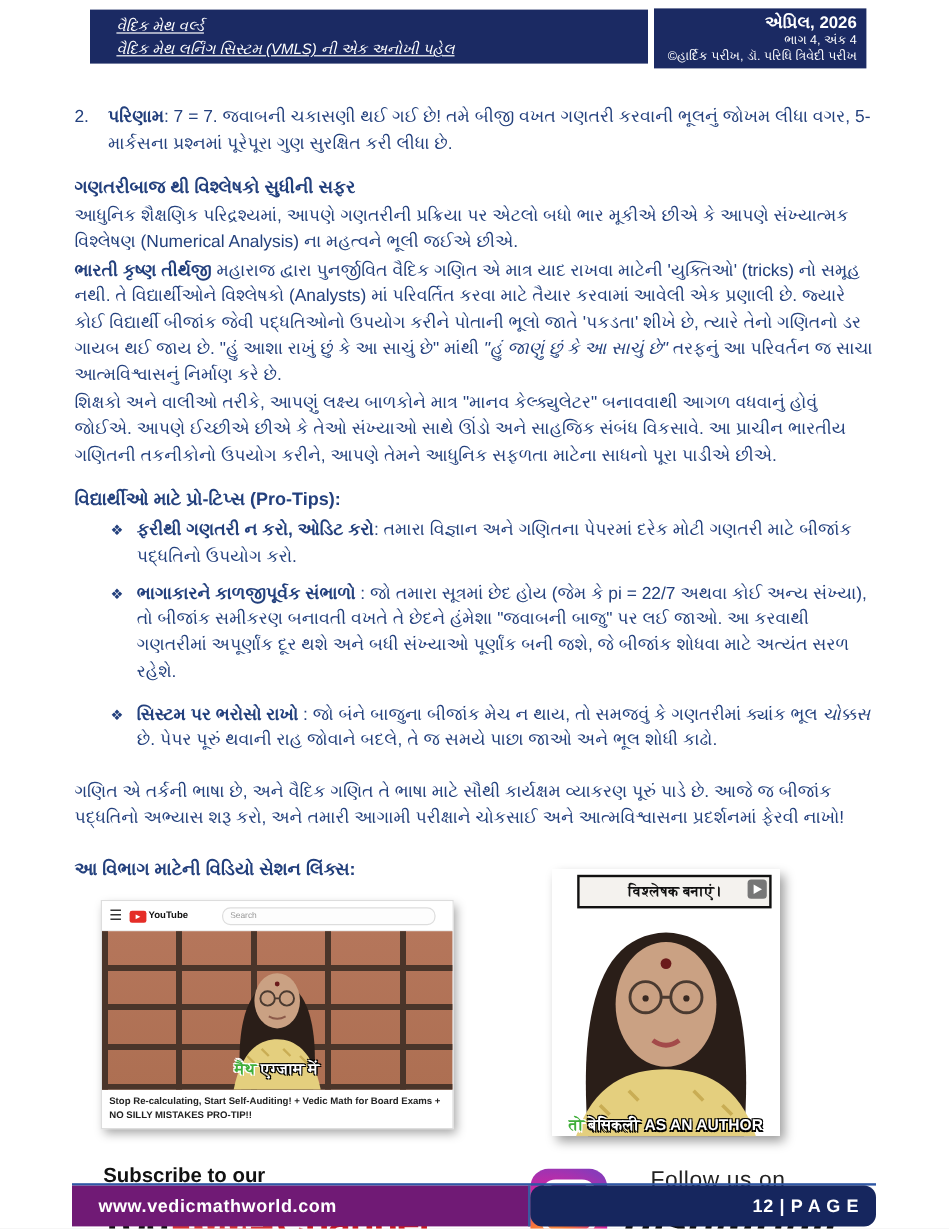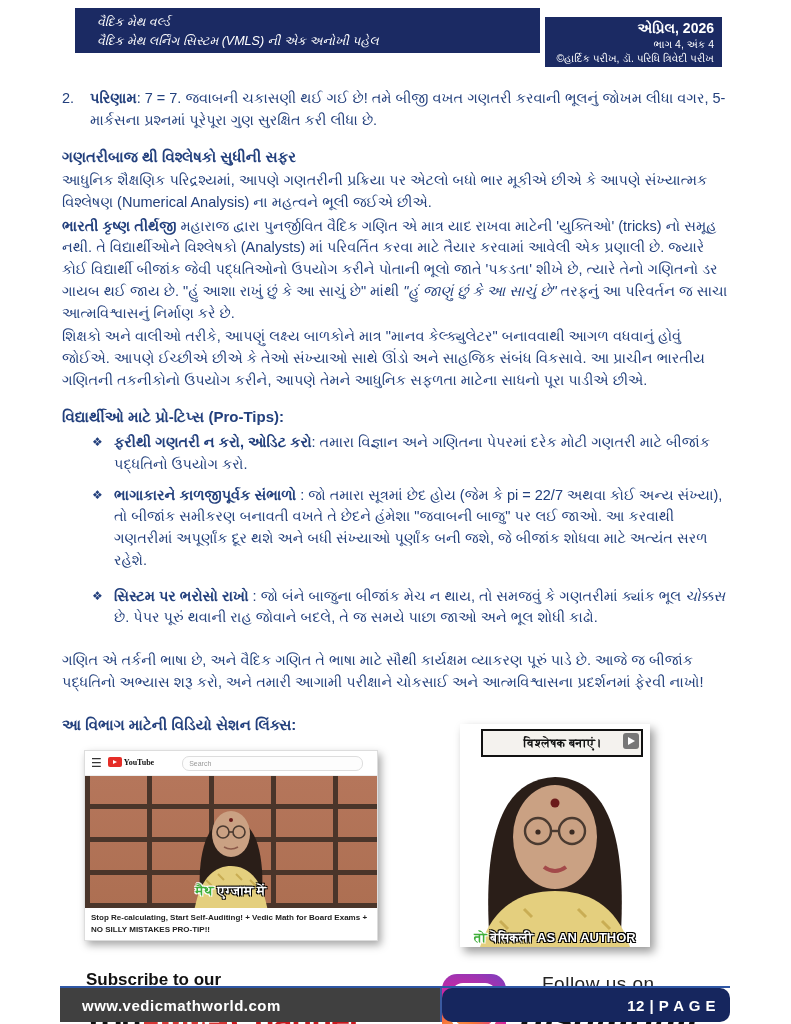--- a/index.html
+++ b/index.html
@@ -1,22 +1,22 @@
 <!DOCTYPE html>
 <html lang="gu"><head>
 <meta charset="utf-8">
 <style>
   html,body{margin:0;padding:0;background:#e8e8e8;}
   .page{position:relative;width:791px;height:1024px;background:#ffffff;margin:0 auto;
         font-family:"Liberation Sans","DejaVu Sans",sans-serif;color:#23407d;overflow:hidden;}
 
   
   .hdr-left{position:absolute;left:75px;top:8px;width:465px;height:45px;background:#1b2a63;
-            color:#fff;font-style:italic;font-size:12.5px;line-height:1.55;padding:5px 10px 0 22px;box-sizing:border-box;}
-  .hdr-right{position:absolute;left:545px;top:17px;width:177px;height:50px;background:#1b2a63;
+            color:#fff;font-style:italic;font-size:12.5px;line-height:1.55;padding:5px 10px 0 22px;box-sizing:border-box;text-decoration:underline;}
+  .hdr-right{position:absolute;left:545px;top:7px;width:177px;height:50px;background:#1b2a63;
              color:#fff;text-align:right;padding:3px 8px 0 4px;box-sizing:border-box;}
   .hdr-right .date{font-size:14px;font-weight:bold;}
   .hdr-right .issue{font-size:10.5px;margin-top:1px;}
   .hdr-right .authors{font-size:10.5px;margin-top:1px;}
 
   
   .content{position:absolute;left:62px;top:88px;width:668px;font-size:14.5px;line-height:1.5;}
   .num-item{display:flex;margin-bottom:14px;}
   .num-item .num{width:28px;flex:none;}
   b{font-weight:bold;}
@@ -27,21 +27,21 @@
   ul.tips{list-style:none;margin:4px 0 0 0;padding:0 0 0 30px;}
   ul.tips li{position:relative;padding-left:22px;margin-bottom:9px;}
   ul.tips li::before{content:"\2756";position:absolute;left:0;top:1px;font-size:12px;color:#23407d;}
 
   
   .videos{display:flex;align-items:flex-start;margin-top:14px;}
   .yt-card{width:292px;margin-left:22px;background:#fff;box-shadow:3px 4px 8px rgba(0,0,0,.35);
            border:1px solid #ddd;cursor:pointer;}
   .yt-chrome{height:24px;display:flex;align-items:center;background:#fff;border-bottom:1px solid #eee;padding:0 6px;}
   .hamburger{font-size:12px;color:#333;margin-right:6px;}
-  .yt-mini-logo{display:flex;align-items:flex-start;font-size:8px;font-weight:bold;color:#111;font-family:Liberation Serif, serif;}
+  .yt-mini-logo{display:flex;align-items:flex-end;font-size:8px;font-weight:bold;color:#111;}
   .yt-mini-play{width:14px;height:10px;background:#e52d27;border-radius:2px;margin-right:2px;position:relative;}
   .yt-mini-play::after{content:"";position:absolute;left:5px;top:2.5px;border-left:4px solid #fff;
                        border-top:2.5px solid transparent;border-bottom:2.5px solid transparent;}
   .yt-search{flex:1;margin-left:28px;margin-right:8px;height:13px;border:1px solid #ddd;border-radius:7px;
              font-size:7px;color:#999;padding:0 6px;line-height:13px;background:#fdfdfd;}
   .yt-frame{position:relative;height:132px;overflow:hidden;
      background:
        repeating-linear-gradient(0deg,#4a352a 0 5px,rgba(0,0,0,0) 5px 33px),
        repeating-linear-gradient(90deg,#4a352a 0 5px,rgba(0,0,0,0) 5px 62px),
        linear-gradient(180deg,#b5765b 0%,#ad6f52 100%);}
@@ -83,21 +83,21 @@
   .ig-icon .lens{position:absolute;left:20px;top:20px;width:16px;height:16px;border:4px solid #fff;border-radius:50%;}
   .ig-icon .dot{position:absolute;right:13px;top:13px;width:5px;height:5px;background:#fff;border-radius:50%;}
   .ig-text{margin-left:12px;}
   .ig-follow{font-size:19px;color:#222;letter-spacing:.5px;margin-left:24px;}
   .ig-name{font-family:"DejaVu Serif","Liberation Serif",serif;font-style:italic;font-weight:bold;
            font-size:31px;color:#111;margin-top:-2px;}
 
   
   .footer{position:absolute;left:60px;right:61px;bottom:2px;height:34px;display:flex;
           border-top:2px solid #2f57a5;}
-  .f-left{flex:0 0 57%;background:#404040;display:flex;align-items:center;padding-left:22px;
+  .f-left{flex:0 0 57%;background:#701a75;display:flex;align-items:center;padding-left:22px;
           border-right:2px solid #3a5aa0;box-sizing:border-box;}
   .f-right{flex:1;background:#16265e;display:flex;align-items:center;justify-content:flex-end;padding-right:14px;border-radius:10px;}
   .f-left span,.f-right span{color:#fff;font-weight:bold;font-size:15px;letter-spacing:.5px;}
 </style>
 </head>
 <body>
 
 <div class="page">
 
   <div class="hdr-left">

